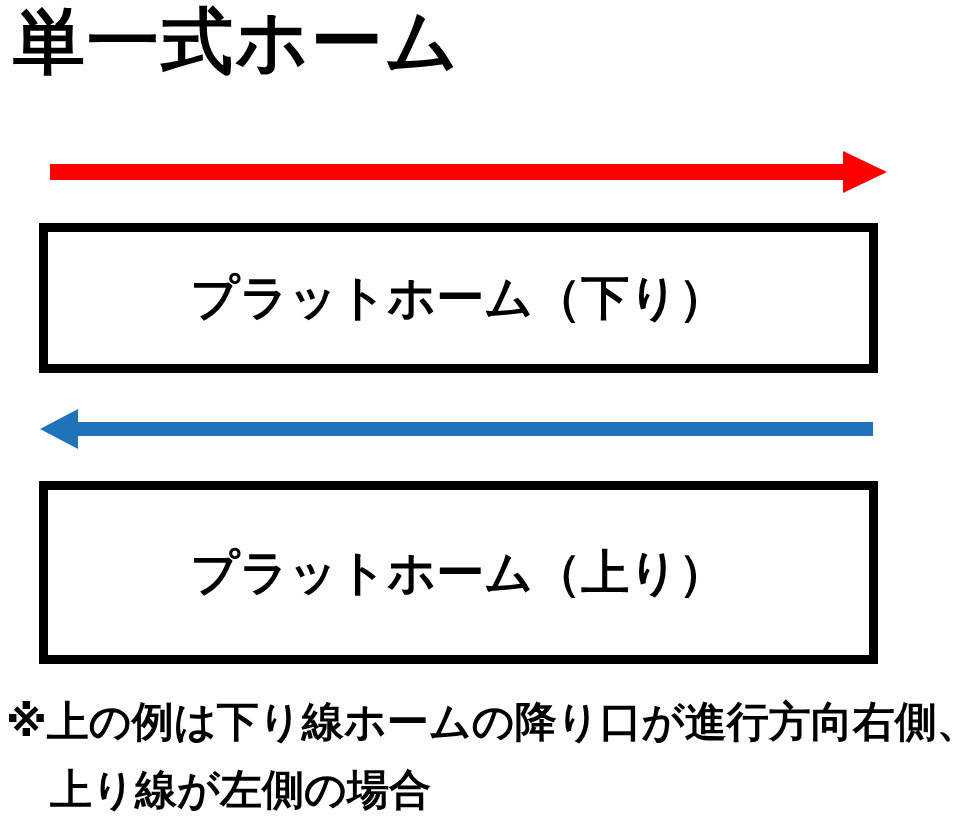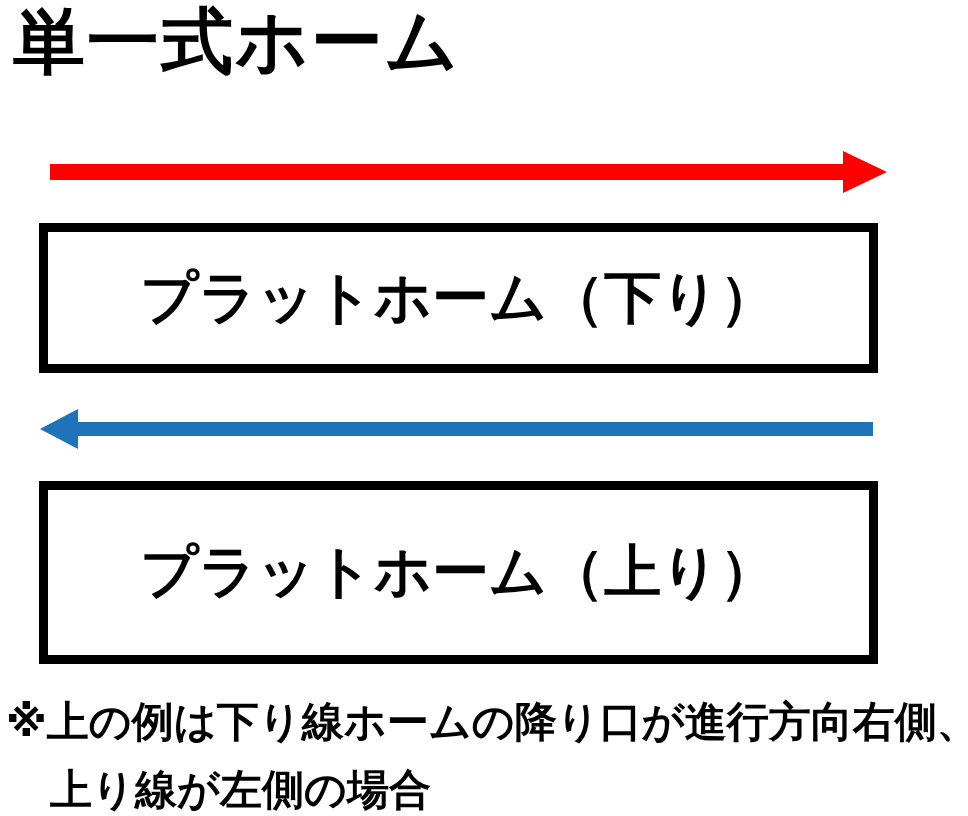--- a/index.html
+++ b/index.html
@@ -53,21 +53,21 @@
 
   .platform-box {
     position: absolute;
     left: 39px;
     width: 839px;
     border: 9px solid var(--box-border, #000000);
     box-sizing: border-box;
     display: flex;
     align-items: center;
     justify-content: center;
-    font-size: 57px;
+    font-size: 48px;
     font-weight: bold;
     white-space: nowrap;
   }
   .box-down { top: 223px; height: 150px; }
   .box-up   { top: 481px; height: 183px; }
 
   .note {
     position: absolute;
     left: 6px;
     top: 688px;

